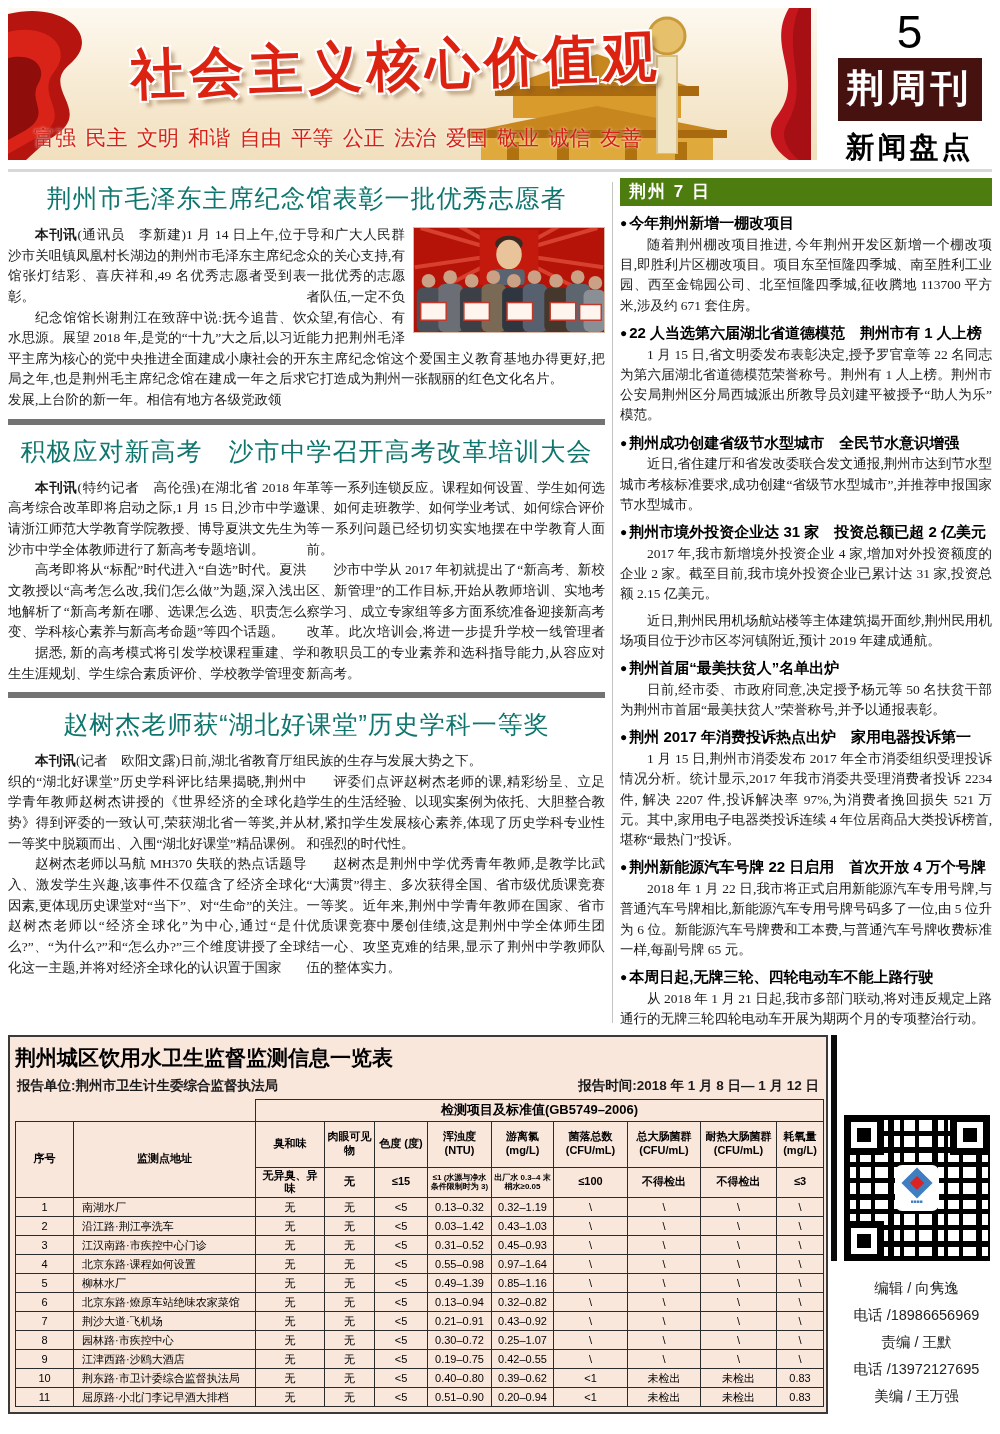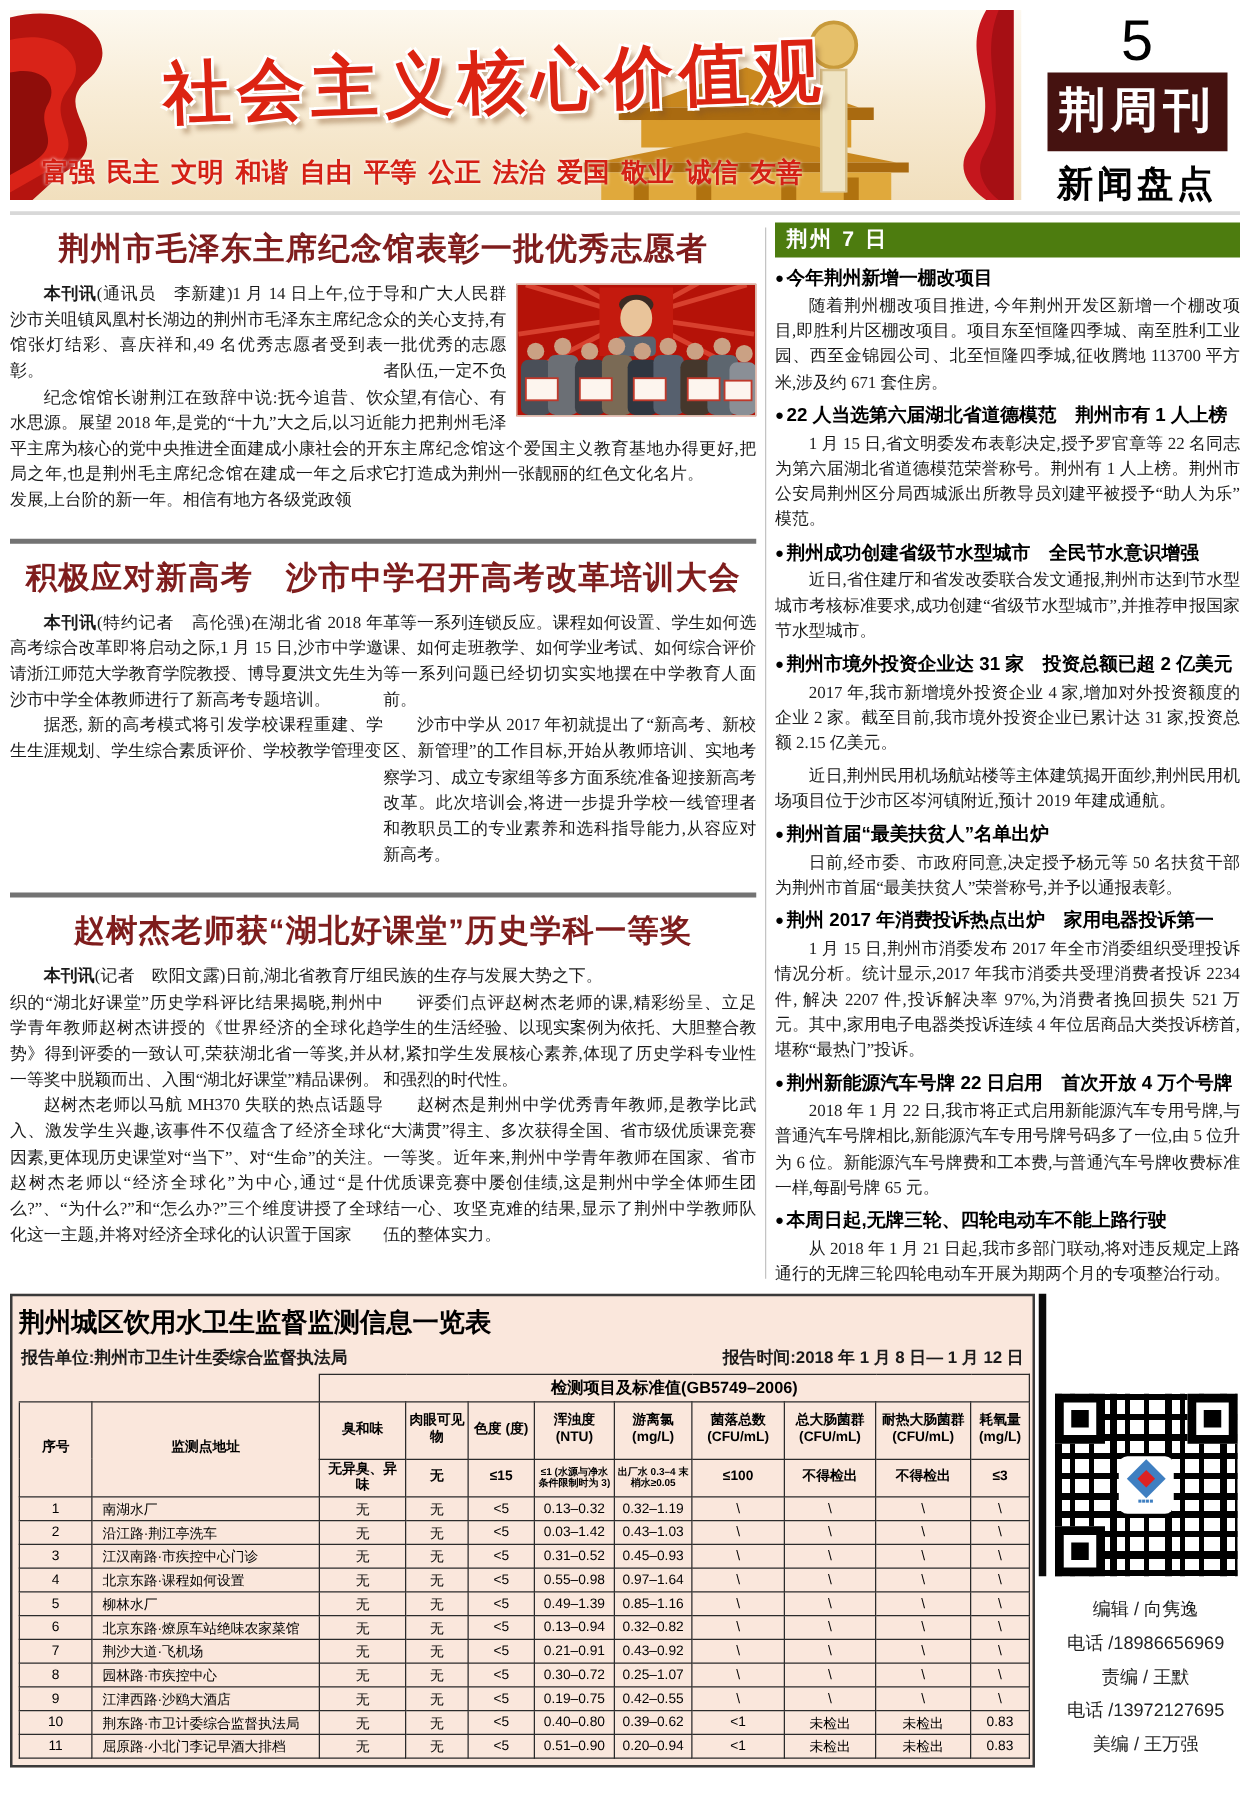--- a/index.html
+++ b/index.html
@@ -19,21 +19,21 @@
   }
   .banner-title {
     position:absolute; left:48%; top:22px; transform:translateX(-50%) rotate(-2deg);
     font-family:"Liberation Sans", sans-serif; font-weight:bold;
     font-size:54px; letter-spacing:5px; color:#dc2312; white-space:nowrap;
     text-shadow:-2px -2px 0 #fff, 2px -2px 0 #fff, -2px 2px 0 #fff, 2px 2px 0 #fff, 5px 6px 4px rgba(130,85,40,.45);
   }
   .values-row {
     position:absolute; left:26px; right:175px; bottom:8px;
     display:flex; justify-content:space-between;
-    font-family:"Liberation Sans", sans-serif; font-weight:bold;
+    font-family:"Liberation Sans", sans-serif; font-weight:normal;
     font-size:21px; color:#d42015; text-shadow:0 0 3px #fff;
     white-space:nowrap;
   }
   .flag-art { position:absolute; left:0; top:0; height:100%; }
   .temple-art { position:absolute; right:70px; bottom:0; }
   .ribbon-art { position:absolute; right:6px; top:0; height:100%; }
   .emblem-art { position:absolute; right:128px; top:6px; }
 
   .mast-right { width:165px; text-align:center; font-family:"Liberation Sans", sans-serif; }
   .page-number { font-size:46px; line-height:1.05; color:#000; }
@@ -44,24 +44,24 @@
   .section-name { font-size:29px; font-weight:bold; letter-spacing:3px; margin-top:7px; color:#000; }
   .header-rule { height:3px; background:#d8d8d8; margin:9px 0 6px 0; }
 
   
   .content-row { display:flex; align-items:stretch; }
   .left-col { width:597px; }
   .col-divider { width:1px; background:#c4c4c4; margin:4px 7px 6px 7px; }
   .right-col { flex:1; min-width:0; }
 
   article { padding:2px 0 8px 0; }
-  article + article { border-top:4px solid #737373; margin-top:12px; padding-top:8px; }
+  article + article { border-top:6px solid #737373; margin-top:0; padding-top:8px; }
   .article-title {
-    text-align:center; color:#7f1d1d; font-family:"Liberation Sans", sans-serif;
-    font-weight:bold; font-size:25px; letter-spacing:1px; margin:2px 0 10px 0;
+    text-align:center; color:#0f766e; font-family:"Liberation Sans", sans-serif;
+    font-weight:normal; font-size:25px; letter-spacing:1px; margin:2px 0 10px 0;
   }
   .article-body { display:flex; }
   .article-col { flex:1; min-width:0; font-size:13.5px; line-height:1.53; text-align:justify; }
   .article-col p { text-indent:2em; }
   .article-col p.cont { text-indent:0; }
   .article-col b { font-family:"Liberation Sans", sans-serif; }
   .news-photo {
     float:right; width:192px; height:106px; margin:2px 0 4px 8px;
     border:1px solid #d8b9a8; background:#b51208;
   }
@@ -241,20 +241,21 @@
             <p class="cont">导和广大人民群众的关心支持,有一批优秀的志愿者队伍,一定不负众望,有信心、有能力把荆州毛泽东主席纪念馆这个爱国主义教育基地办得更好,把它打造成为荆州一张靓丽的红色文化名片。</p>
           </div>
         </div>
       </article>
 
       <article>
         <h2 class="article-title">积极应对新高考　沙市中学召开高考改革培训大会</h2>
         <div class="article-body">
           <div class="article-col">
             <p><b>本刊讯</b><span>(特约记者　高伦强)在湖北省 2018 年高考综合改革即将启动之际,1 月 15 日,沙市中学邀请浙江师范大学教育学院教授、博导夏洪文先生为沙市中学全体教师进行了新高考专题培训。</span></p>
+            <p>高考即将从“标配”时代进入“自选”时代。夏洪文教授以“高考怎么改,我们怎么做”为题,深入浅出地解析了“新高考新在哪、选课怎么选、职责怎么变、学科核心素养与新高考命题”等四个话题。</p>
             <p>据悉, 新的高考模式将引发学校课程重建、学生生涯规划、学生综合素质评价、学校教学管理变</p>
           </div>
           <div class="article-col">
             <p class="cont">革等一系列连锁反应。课程如何设置、学生如何选课、如何走班教学、如何学业考试、如何综合评价等一系列问题已经切切实实地摆在中学教育人面前。</p>
             <p>沙市中学从 2017 年初就提出了“新高考、新校区、新管理”的工作目标,开始从教师培训、实地考察学习、成立专家组等多方面系统准备迎接新高考改革。此次培训会,将进一步提升学校一线管理者和教职员工的专业素养和选科指导能力,从容应对新高考。</p>
           </div>
         </div>
       </article>
 
       <article>

